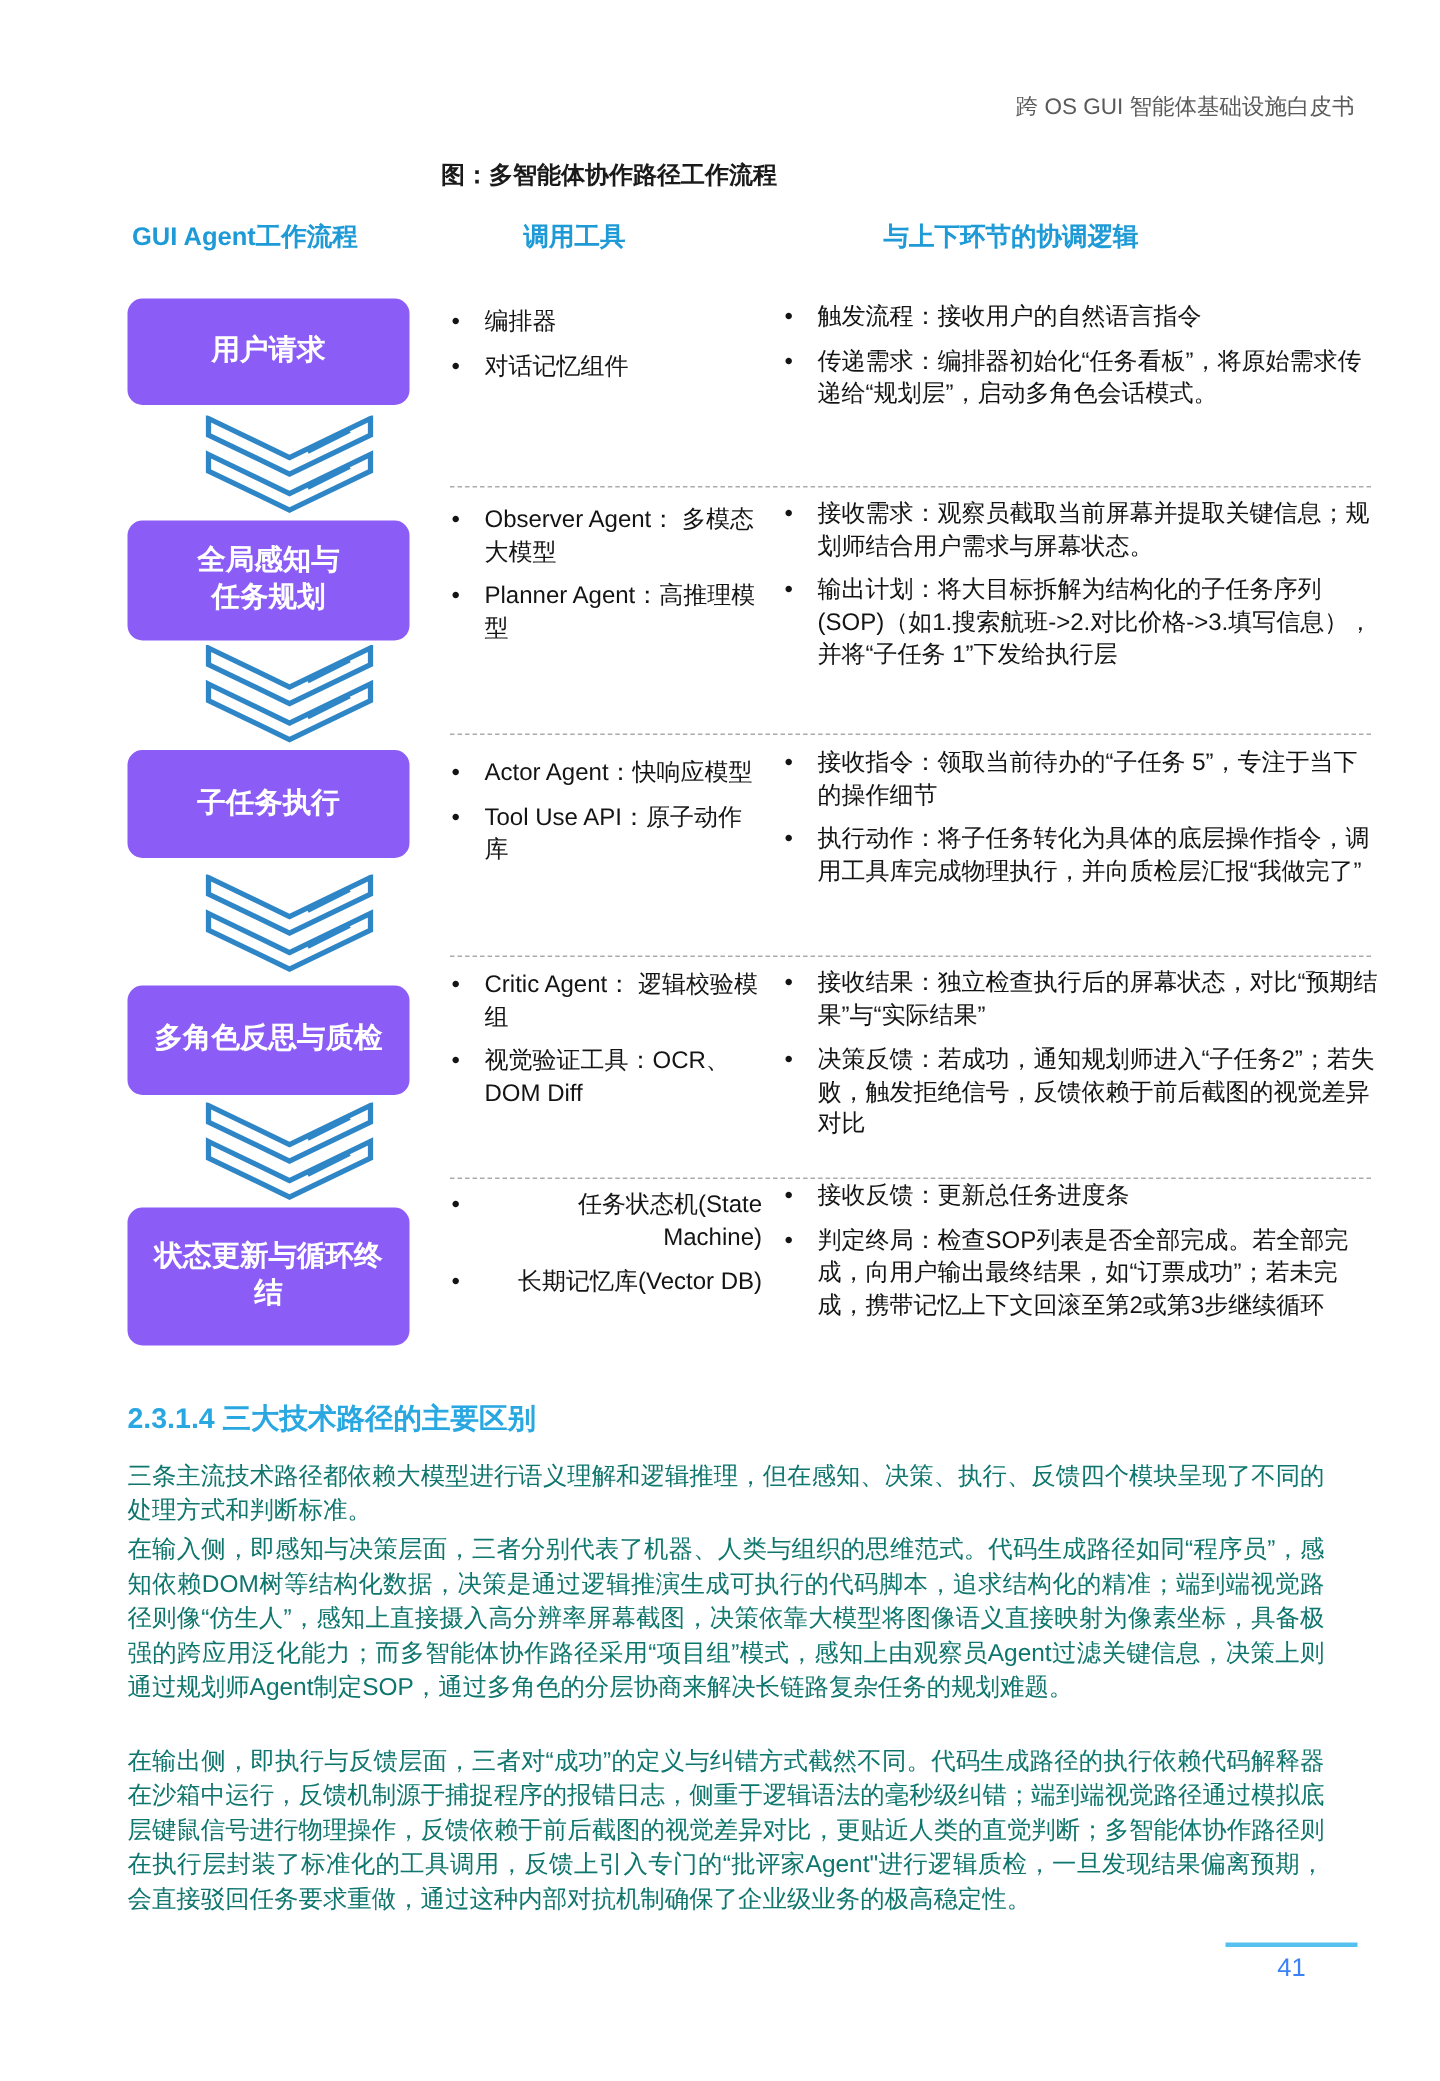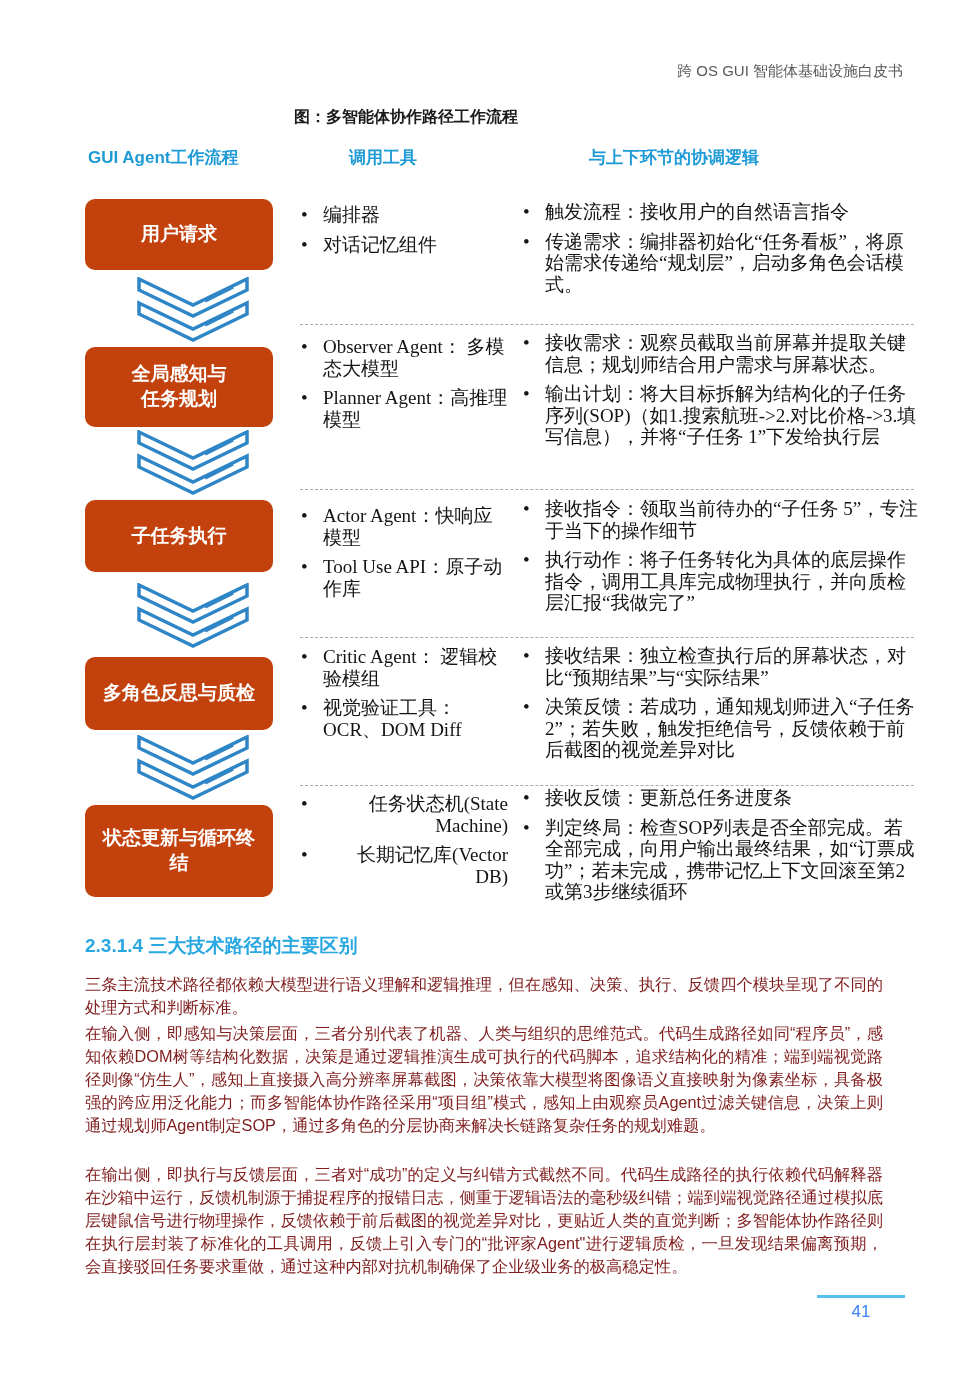--- a/index.html
+++ b/index.html
@@ -9,39 +9,39 @@
   }
   .hdr{position:absolute;top:62px;right:57px;font-size:15px;color:#5a5a5a;}
   .fig-title{position:absolute;top:107px;left:0;width:812px;text-align:center;
     font-size:16px;font-weight:bold;color:#1a1a1a;}
   .col-h{position:absolute;top:146px;font-size:17px;font-weight:bold;color:#1e9ad6;}
   .col-h.flow{left:88px;}
   .col-h.tools{left:349px;}
   .col-h.logic{left:589px;}
 
   .stage{
-    position:absolute;left:85px;width:188px;background:#c2410c;border-radius:10px;
+    position:absolute;left:85px;width:188px;background:#8b5cf6;border-radius:10px;
     color:#ffffff;font-weight:bold;font-size:19px;display:flex;align-items:center;
     justify-content:center;text-align:center;white-space:pre-line;line-height:1.3;
   }
   .chev{position:absolute;left:133px;width:120px;height:66px;}
   .chev svg{display:block;width:120px;height:66px;}
 
-  .cell{position:absolute;font-size:19px;color:#141414;font-family:Liberation Serif, serif;}
+  .cell{position:absolute;font-size:16px;color:#141414;}
   .tools-cell{left:296px;width:212px;}
   .logic-cell{left:518px;width:402px;}
   .cell ul{list-style:none;margin:0;padding:0;}
   .cell li{position:relative;padding-left:27px;margin-bottom:8px;line-height:21.5px;}
   .cell li::before{content:"\2022";position:absolute;left:5px;top:0;}
 
   .sep{position:absolute;left:300px;width:614px;border-top:1px dashed #ababab;height:0;}
 
   .sec-h{position:absolute;left:85px;top:933px;font-size:19px;font-weight:bold;color:#29a7e1;}
   .para{position:absolute;left:85px;width:798px;font-size:16.3px;line-height:23px;
-    color:#7f1d1d;text-align:justify;}
+    color:#0f766e;text-align:justify;}
   .para.p1{top:973px;}
   .para.p2{top:1022px;}
   .para.p3{top:1163px;}
 
   .foot-line{position:absolute;left:817px;top:1295px;width:88px;height:3px;background:#56c1ee;}
   .page-num{position:absolute;left:817px;top:1302px;width:88px;text-align:center;
     font-size:17px;color:#3b82f6;}
 </style>
 </head>
 <body>

